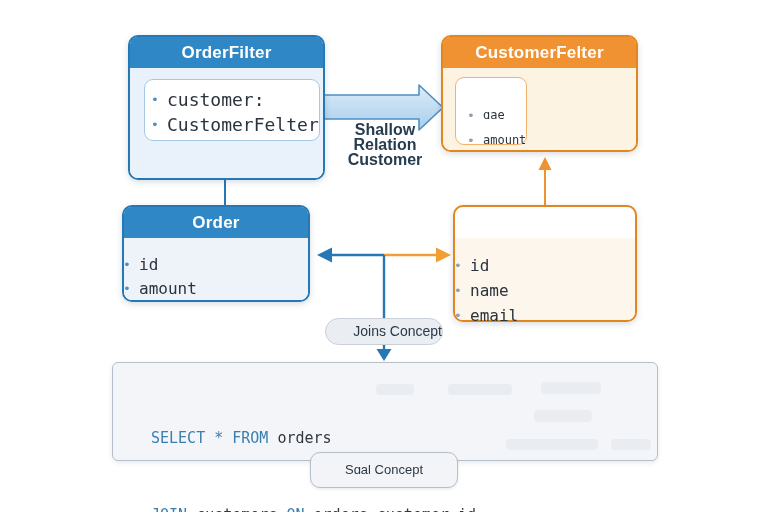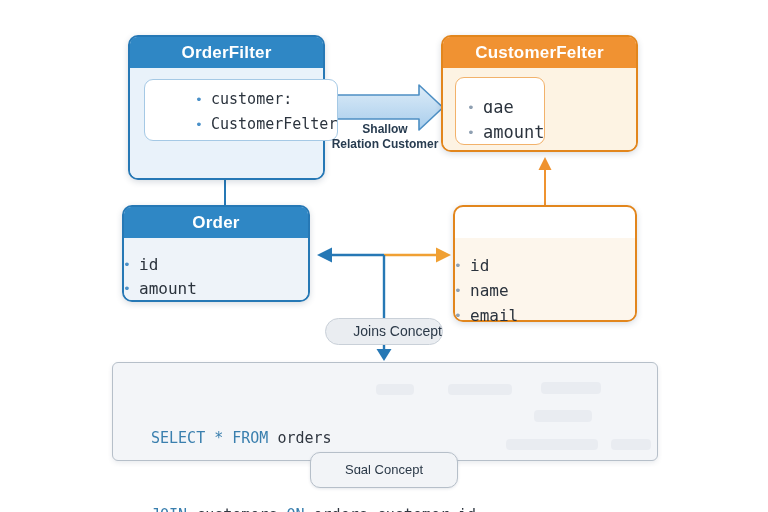--- a/index.html
+++ b/index.html
@@ -22,28 +22,28 @@
   .inner.blue-line{border:1.5px solid #a5c9e5;}
   .inner.orange-line{border:1.5px solid #f2b26b;}
 
   ul.fields{list-style:none;margin:0;padding:15px;font-family:"DejaVu Sans Mono",monospace;color:#2b333d;}
   ul.fields li{position:relative;white-space:nowrap;}
   ul.fields li::before{content:"•";position:absolute;left:-16px;top:0;font-size:13px;}
   ul.fields.dots-blue li::before{color:#4a90c8;}
   ul.fields.dots-gray li::before{color:#8fa0b2;}
 
   .of-fields{margin:11px 14px;height:62px;}
-  .of-fields ul{padding:7px 0 0 22px;font-size:15px;line-height:25px;margin-left:44px;}
+  .of-fields ul{padding:7px 0 0 22px;font-size:18px;line-height:25px;}
   .cf-fields{margin:9px 12px;height:68px;}
-  .cf-fields ul{padding:17px 0 0 27px;font-size:17px;line-height:25px;}
+  .cf-fields ul{padding:25px 0 0 27px;font-size:12px;line-height:25px;}
   .o-fields{padding:9px 0 0 33px;font-size:16px;line-height:24px;}
   .c-fields{padding:9px 0 0 37px;font-size:16px;line-height:25px;}
 
   
-  .flow-label{position:absolute;font-weight:bold;font-size:12px;line-height:15px;color:#283c50;text-align:center;z-index:4;}
+  .flow-label{position:absolute;font-weight:bold;font-size:16px;line-height:15px;color:#283c50;text-align:center;z-index:4;}
   .pill{position:absolute;box-sizing:border-box;text-align:center;color:#2b3948;z-index:5;}
   .pill.joins{left:325px;top:318px;width:118px;height:27px;line-height:24px;font-size:14px;background:#eaedf1;border:1.5px solid #c9d0d8;border-radius:14px;text-align:right;}
   .pill.sqlc{left:310px;top:452px;width:148px;height:36px;line-height:33px;font-size:13px;background:#f2f4f7;border:1.5px solid #b6bfc9;border-radius:10px;box-shadow:0 1px 3px rgba(40,60,90,.12);}
 
   
   .sqlbox{position:absolute;left:112px;top:362px;width:546px;height:99px;background:#f3f5f8;border:1.5px solid #b6bfc9;border-radius:6px;box-sizing:border-box;z-index:2;box-shadow:0 2px 5px rgba(40,60,90,.10);}
   .code{position:absolute;left:38px;top:12px;font-family:"DejaVu Sans Mono",monospace;font-size:15px;line-height:25.5px;color:#2f3640;white-space:pre;}
   .code .kw{color:#3a7fae;}
   .ghost{position:absolute;background:#e9ecf1;border-radius:4px;}
 

